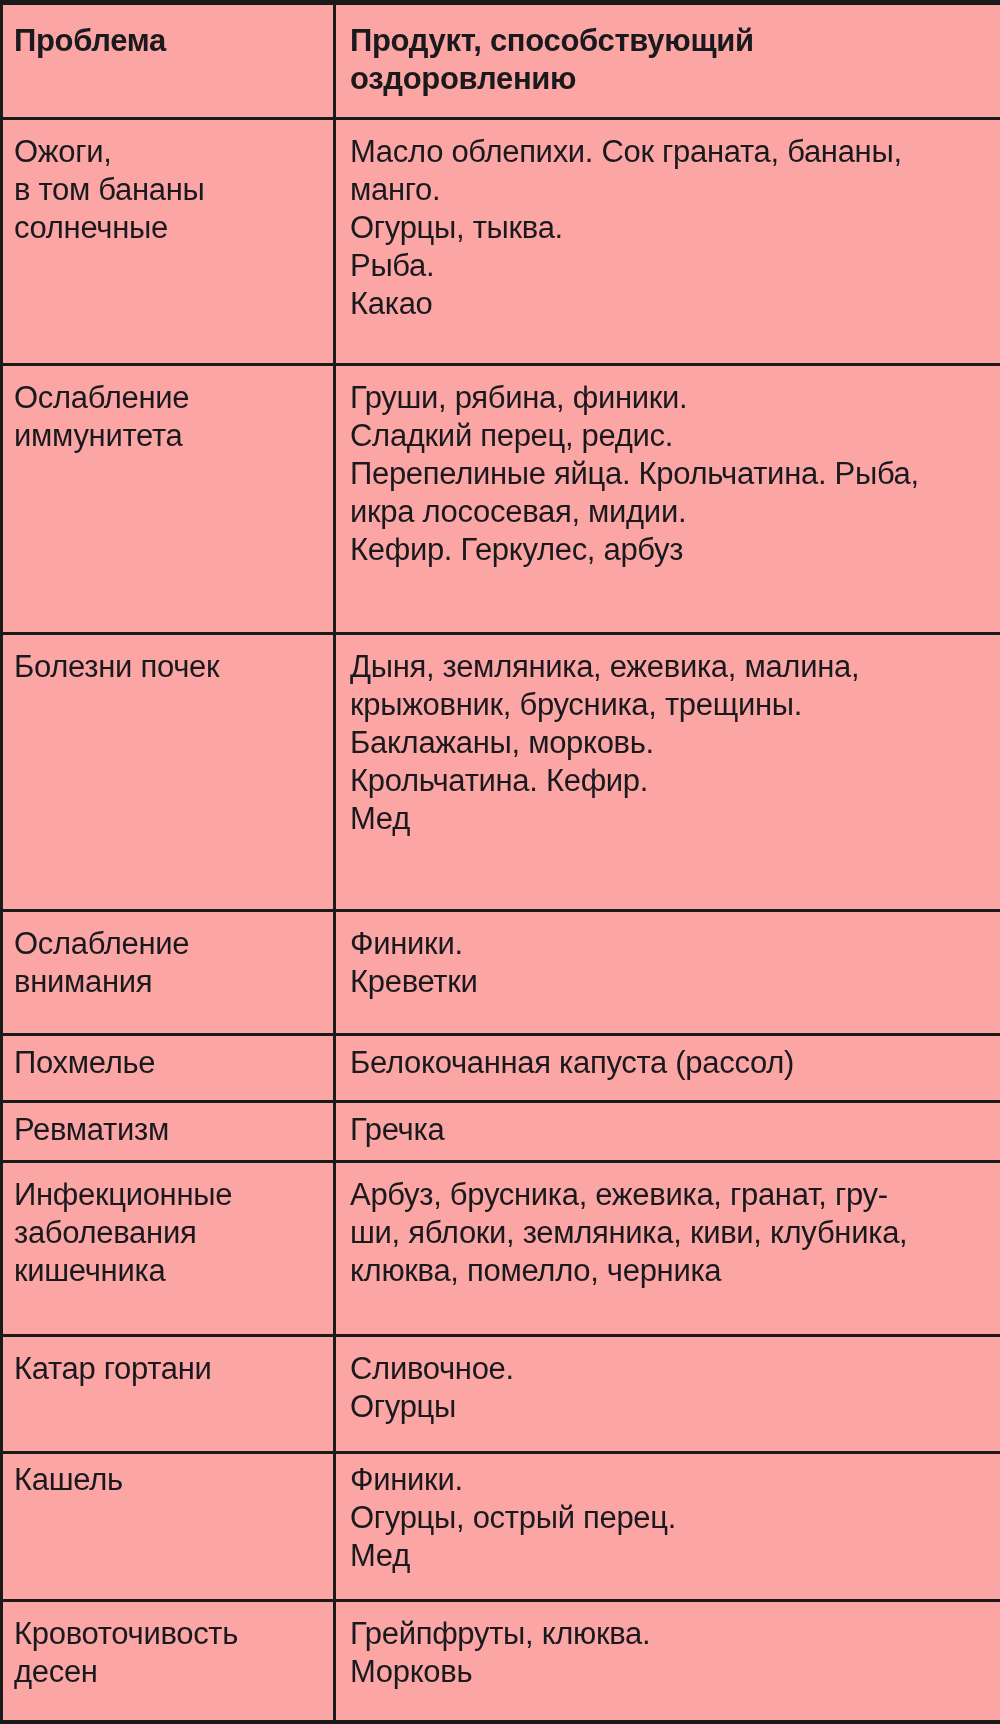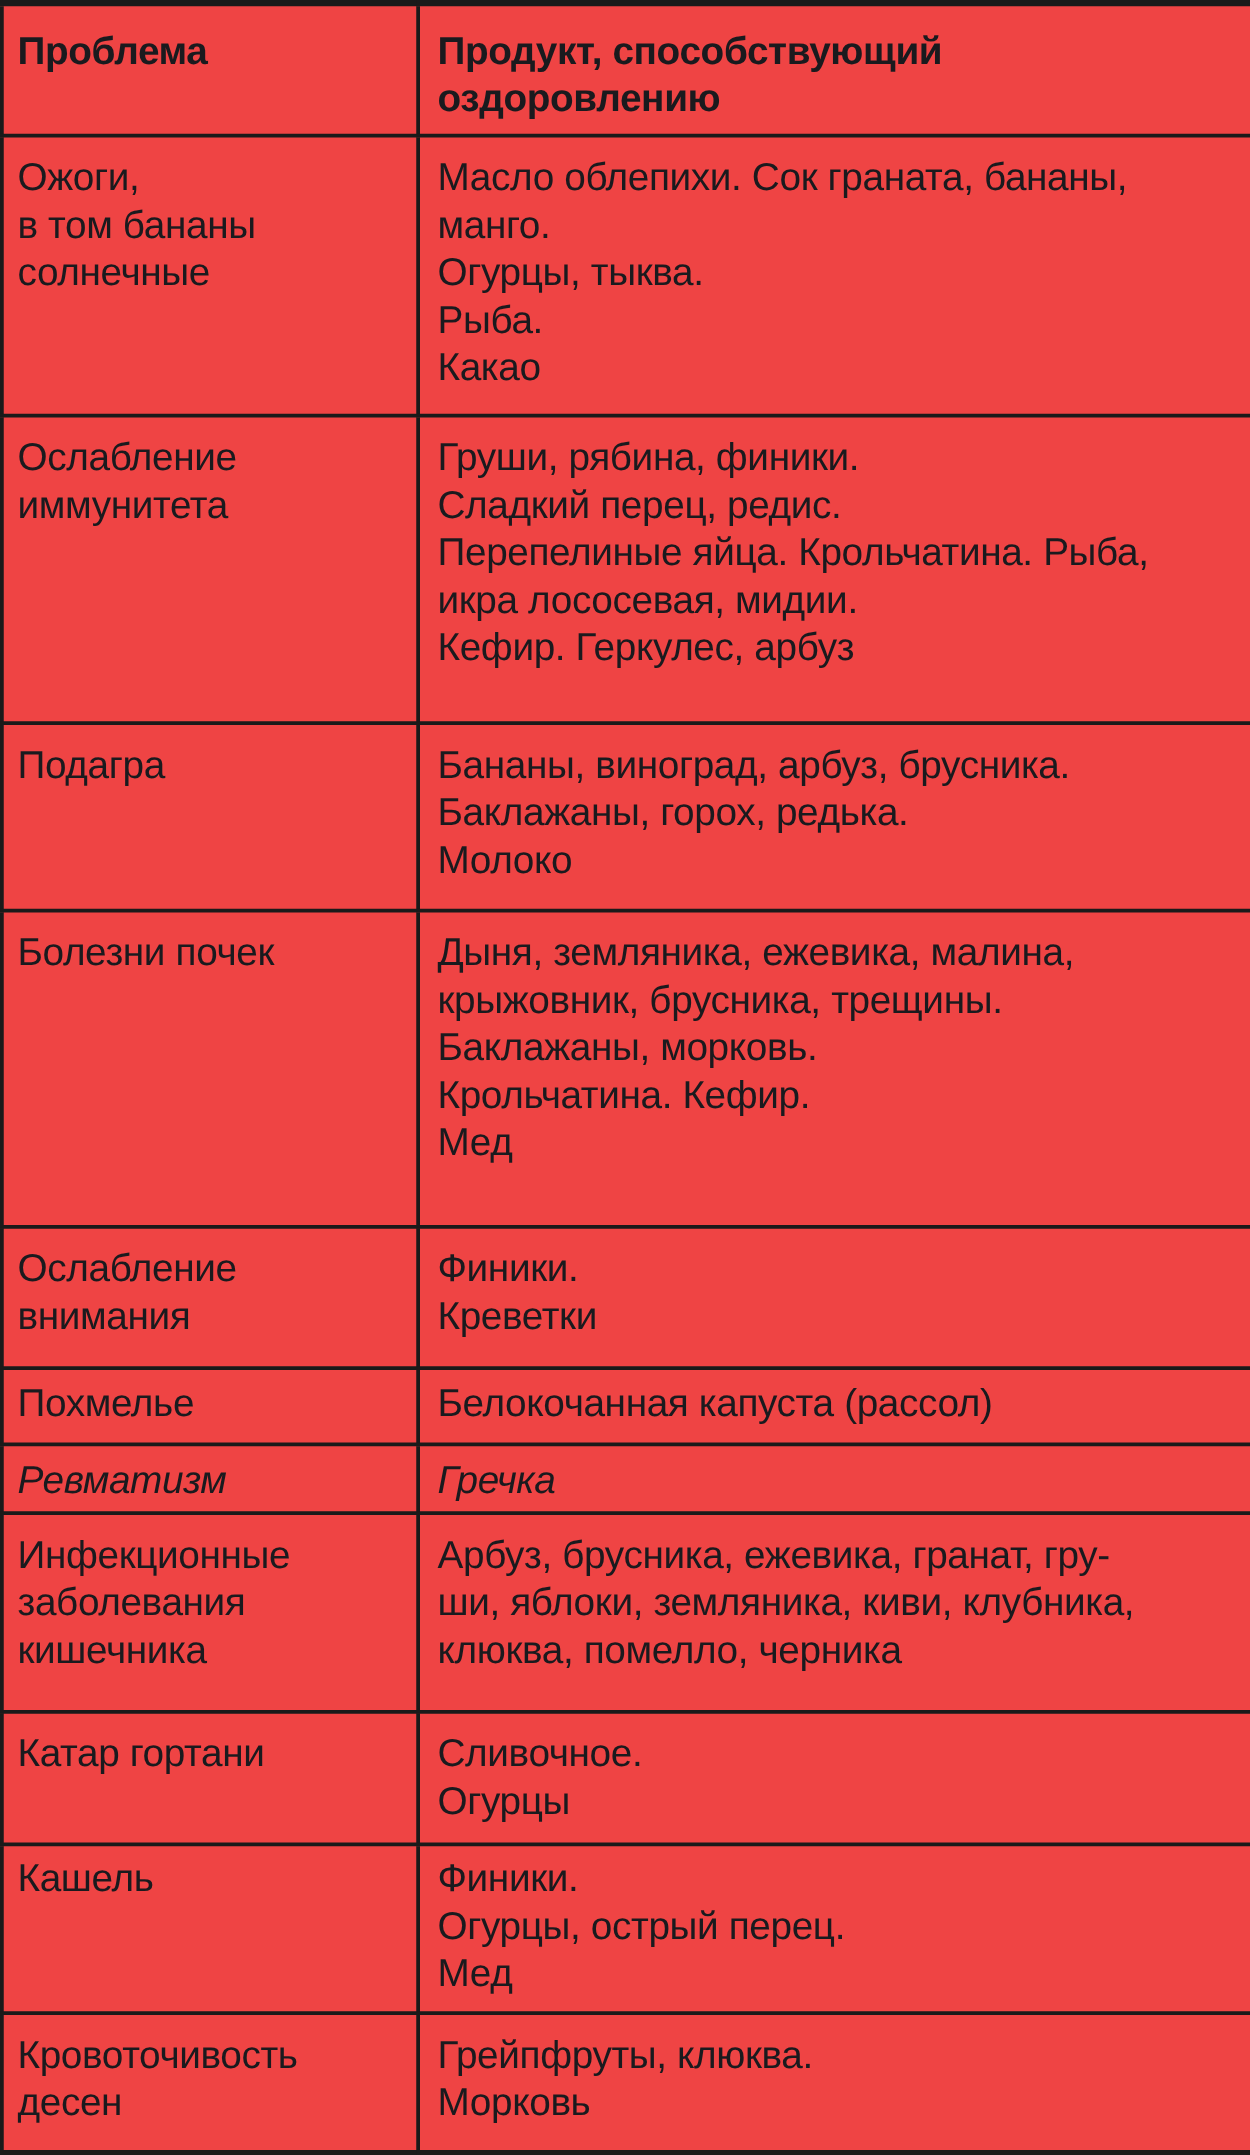--- a/index.html
+++ b/index.html
@@ -4,21 +4,21 @@
 <style>
   html, body {
     margin: 0;
     padding: 0;
     background: #ffffff;
   }
   .page {
     position: relative;
     width: 1000px;
     height: 1724px;
-    background: #ef4444;
+    background: #fca5a5;
     font-family: "Liberation Sans", "DejaVu Sans", sans-serif;
     color: #1a1a1e;
     box-sizing: border-box;
   }
   table.health-table {
     width: 1000px;
     height: 1724px;
     border-collapse: collapse;
     table-layout: fixed;
     box-sizing: border-box;
@@ -53,21 +53,21 @@
   }
   
   tr.r-header { height: 96px;  }
   tr.r0  { height: 206px; }
   tr.r1  { height: 226px; }
   tr.r2  { height: 138px; }
   tr.r3  { height: 232px; }
   tr.r4  { height: 104px; }
   tr.r5  { height: 56px;  }
   tr.r6  { height: 148px; }
-  tr.r7  { height: 50px; font-style: italic;  }
+  tr.r7  { height: 50px;  }
   tr.r8  { height: 146px; }
   tr.r9  { height: 98px;  }
   tr.r10 { height: 122px; }
   tr.r11 { height: 102px; }
   
   tr.r5 td, tr.r7 td { padding-top: 8px; }
   tr.r10 td { padding-top: 7px; }
   .line { white-space: nowrap; }
 </style>
 </head>
@@ -109,30 +109,20 @@
             <div class="line">иммунитета</div>
           </td>
       <td class="products-cell">
             <div class="line">Груши, рябина, финики.</div>
             <div class="line">Сладкий перец, редис.</div>
             <div class="line">Перепелиные яйца. Крольчатина. Рыба,</div>
             <div class="line">икра лососевая, мидии.</div>
             <div class="line">Кефир. Геркулес, арбуз</div>
           </td>
     </tr>
-    <tr class="r2">
-      <td class="problem-cell">
-            <div class="line">Подагра</div>
-          </td>
-      <td class="products-cell">
-            <div class="line">Бананы, виноград, арбуз, брусника.</div>
-            <div class="line">Баклажаны, горох, редька.</div>
-            <div class="line">Молоко</div>
-          </td>
-    </tr>
     <tr class="r3">
       <td class="problem-cell">
             <div class="line">Болезни почек</div>
           </td>
       <td class="products-cell">
             <div class="line">Дыня, земляника, ежевика, малина,</div>
             <div class="line">крыжовник, брусника, трещины.</div>
             <div class="line">Баклажаны, морковь.</div>
             <div class="line">Крольчатина. Кефир.</div>
             <div class="line">Мед</div>

